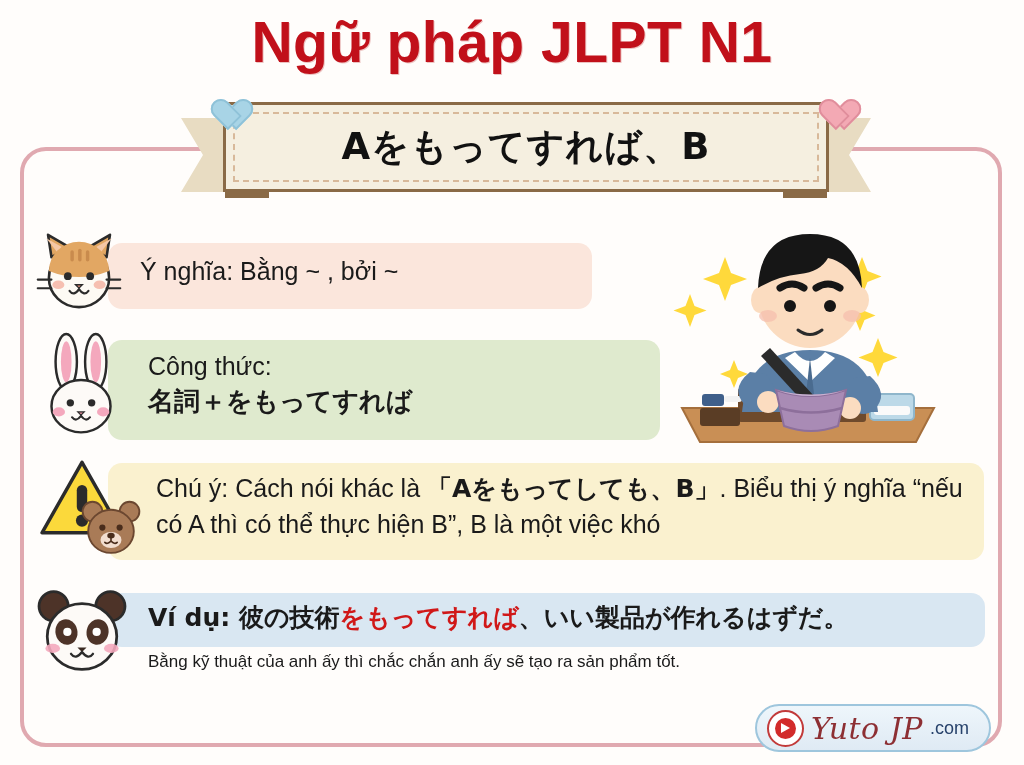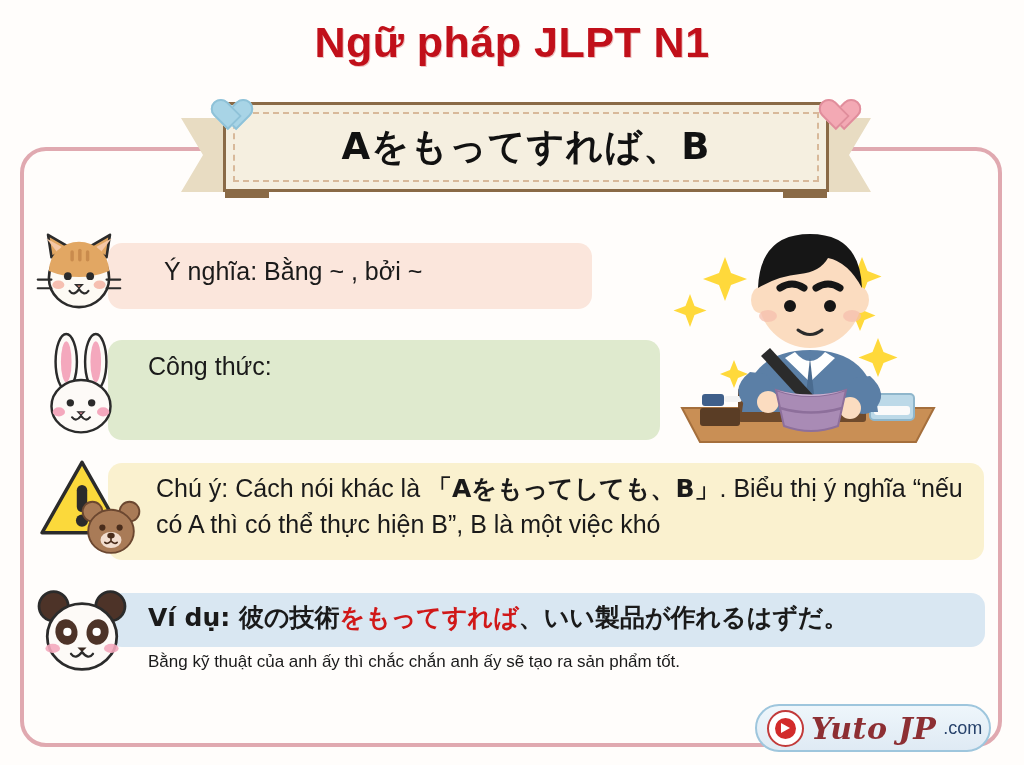--- a/index.html
+++ b/index.html
@@ -8,21 +8,21 @@
     background:#fffdfb;
     font-family:"Liberation Sans","DejaVu Sans",sans-serif;
     position:relative;overflow:hidden;
   }
   .stage{position:absolute;inset:0;}
 
   
   .title{
     position:absolute;left:0;right:0;top:12px;
     text-align:center;
-    font-size:43px;line-height:60px;
+    font-size:57px;line-height:60px;
     font-weight:bold;
     color:#c1101a;
     letter-spacing:.5px;
     text-shadow:1px 1px 0 rgba(180,20,20,.25);
   }
 
   
   .frame{
     position:absolute;left:20px;top:147px;
     width:982px;height:600px;
@@ -71,21 +71,21 @@
   
   .row{position:absolute;display:flex;align-items:flex-start;}
 
   .box{border-radius:14px;box-sizing:border-box;}
   .box-pink {background:#fbe6dc;}
   .box-green{background:#dfeace;}
   .box-yellow{background:#faf1cf;}
   .box-blue {background:#d9e7f2;}
 
   .row1{left:108px;top:243px;width:484px;height:66px;}
-  .row1 .txt{padding:14px 0 0 56px;font-size:25px;color:#1a1a1a;}
+  .row1 .txt{padding:14px 0 0 32px;font-size:25px;color:#1a1a1a;}
 
   .row2{left:108px;top:340px;width:552px;height:100px;}
   .row2 .txt{padding:10px 0 0 40px;font-size:25px;color:#1a1a1a;line-height:1.34;}
   .row2 .jp{font-size:26px;font-weight:bold;font-family:"DejaVu Sans","Liberation Sans",sans-serif;}
 
   .row3{left:108px;top:463px;width:876px;height:97px;}
   .row3 .txt{padding:8px 18px 0 48px;font-size:25px;color:#1a1a1a;line-height:1.38;}
 
   .row4{left:108px;top:593px;width:877px;height:54px;}
   .row4 .txt{padding:8px 14px 0 40px;font-size:25px;color:#1a1a1a;}
@@ -124,21 +124,21 @@
     display:flex;align-items:center;justify-content:center;flex:0 0 auto;
   }
   .logo-mark i{
     width:21px;height:21px;border-radius:50%;background:#d22b2b;
     display:block;position:relative;
   }
   .logo-mark i::after{
     content:"";position:absolute;left:6px;top:5px;
     border-left:9px solid #fff;border-top:5px solid transparent;border-bottom:5px solid transparent;
   }
-  .logo-yuto{font-size:30px;color:#8d2f33;font-family:"DejaVu Serif",serif;font-style:italic;font-weight:bold;letter-spacing:.5px;}
+  .logo-yuto{font-size:30px;color:#8d2f33;font-family:"DejaVu Serif",serif;font-style:italic;font-weight:normal;letter-spacing:.5px;}
   .logo-com{font-size:18px;color:#27426b;font-family:Liberation Sans, sans-serif;}
 </style>
 </head>
 <body>
 
 <div class="stage">
 
   <div class="title">Ngữ pháp JLPT N1</div>
 
   <div class="frame"></div>
@@ -177,20 +177,21 @@
     <ellipse cx="26" cy="66" rx="7" ry="5" fill="#f4b0a0" opacity=".8"></ellipse>
     <ellipse cx="74" cy="66" rx="7" ry="5" fill="#f4b0a0" opacity=".8"></ellipse>
     <path d="M46 66 l4 4 l4 -4 z" fill="#e08b7a" stroke="#2b2b2b" stroke-width="1.5"></path>
     <path d="M50 71 q-6 9 -11 2 M50 71 q6 9 11 2" stroke="#2b2b2b" stroke-width="2.5" fill="none" stroke-linecap="round"></path>
     <path d="M2 60 h16 M2 70 h16 M98 60 h-16 M98 70 h-16" stroke="#2b2b2b" stroke-width="2.4" stroke-linecap="round"></path>
   </svg>
 
   <div class="row row2 box box-green">
     <div class="txt">
       <div>Công thức:</div>
+      <div class="jp">名詞＋をもってすれば</div>
     </div>
   </div>
 
   <svg class="icon rabbit" viewBox="0 0 100 130">
     <ellipse cx="32" cy="38" rx="13" ry="34" fill="#fdfaf7" stroke="#2b2b2b" stroke-width="3"></ellipse>
     <ellipse cx="68" cy="38" rx="13" ry="34" fill="#fdfaf7" stroke="#2b2b2b" stroke-width="3"></ellipse>
     <ellipse cx="32" cy="38" rx="6.5" ry="25" fill="#f4a8bd"></ellipse>
     <ellipse cx="68" cy="38" rx="6.5" ry="25" fill="#f4a8bd"></ellipse>
     <ellipse cx="50" cy="92" rx="36" ry="32" fill="#fdfaf7" stroke="#2b2b2b" stroke-width="3"></ellipse>
     <circle cx="37" cy="88" r="4.5" fill="#2b2b2b"></circle>

